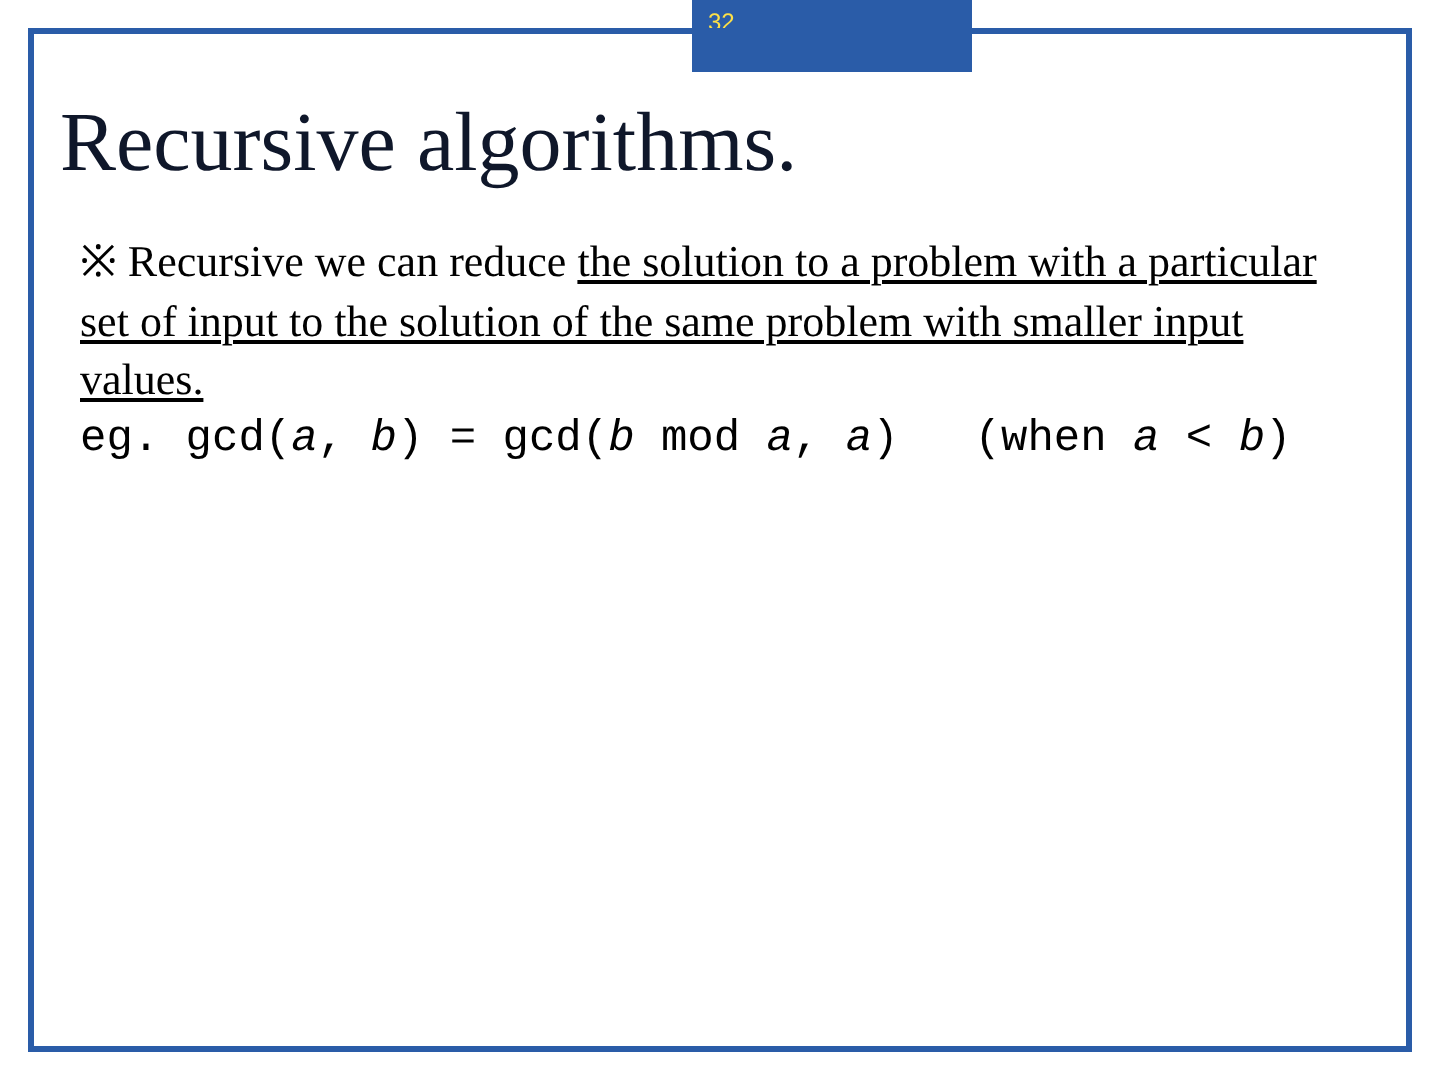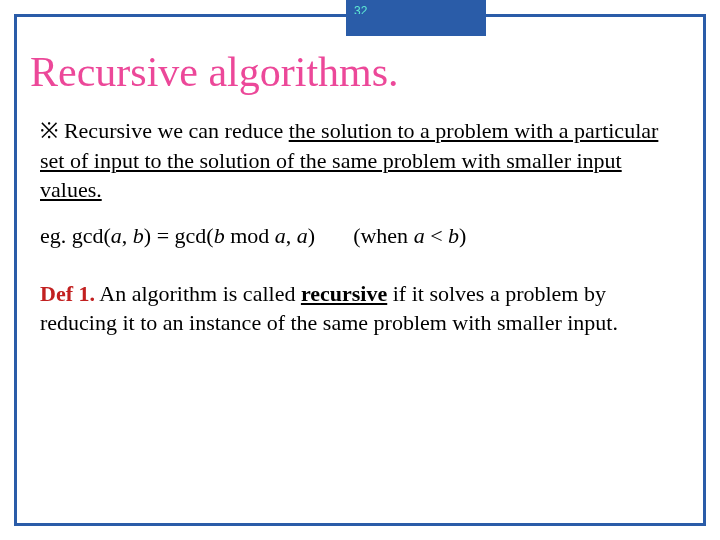--- a/index.html
+++ b/index.html
@@ -19,48 +19,48 @@
     bottom: 14px;
     border: 3px solid #2a5ca8;
   }
   .page-tab {
     position: absolute;
     top: 0;
     left: 346px;
     width: 140px;
     height: 36px;
     background: #2a5ca8;
-    color: #5eead4;
+    color: #fde047;
     font-family: Arial, sans-serif;
     font-size: 12px;
     padding: 4px 8px;
   }
   .title {
     position: absolute;
     top: 48px;
     left: 30px;
     font-size: 42px;
     font-weight: normal;
-    color: #ec4899;
+    color: #0f172a;
   }
   .body {
     position: absolute;
     top: 116px;
     left: 40px;
     right: 40px;
     font-size: 22px;
     line-height: 1.35;
     color: #000;
   }
   .para1 { margin-bottom: 28px; }
   .def-label { color: #c22020; font-weight: bold; }
   .recursive-word { font-weight: bold; text-decoration: underline; }
   .ul { text-decoration: underline; }
   .ital { font-style: italic; }
-  .eg-line { margin-top: 16px; }
+  .eg-line { margin-top: 0; font-family: Liberation Mono, monospace; }
   .when { display: inline-block; margin-left: 38px; }
 </style>
 </head>
 <body>
 
 <div class="page-tab">
   <span>32</span>
 </div>
 
 <div class="slide-border"></div>
@@ -69,17 +69,14 @@
 
 <div class="body">
 
   <div class="para1">
     <span>※ </span><span>Recursive we can reduce </span><span class="ul">the solution to a problem with a particular set of input to the solution of the same problem with smaller input values.</span>
     <div class="eg-line">
       <span>eg.   gcd(</span><span class="ital">a</span><span>, </span><span class="ital">b</span><span>) = gcd(</span><span class="ital">b</span><span> mod </span><span class="ital">a</span><span>, </span><span class="ital">a</span><span>)</span><span class="when"><span>(when </span><span class="ital">a</span><span> &lt; </span><span class="ital">b</span><span>)</span></span>
     </div>
   </div>
 
-  <div>
-    <span class="def-label">Def 1.</span><span>  An algorithm is called </span><span class="recursive-word">recursive</span><span> if it solves a problem by reducing it to an instance of the same problem with smaller input.</span>
-  </div>
 
 </div>
 
 </body></html>

